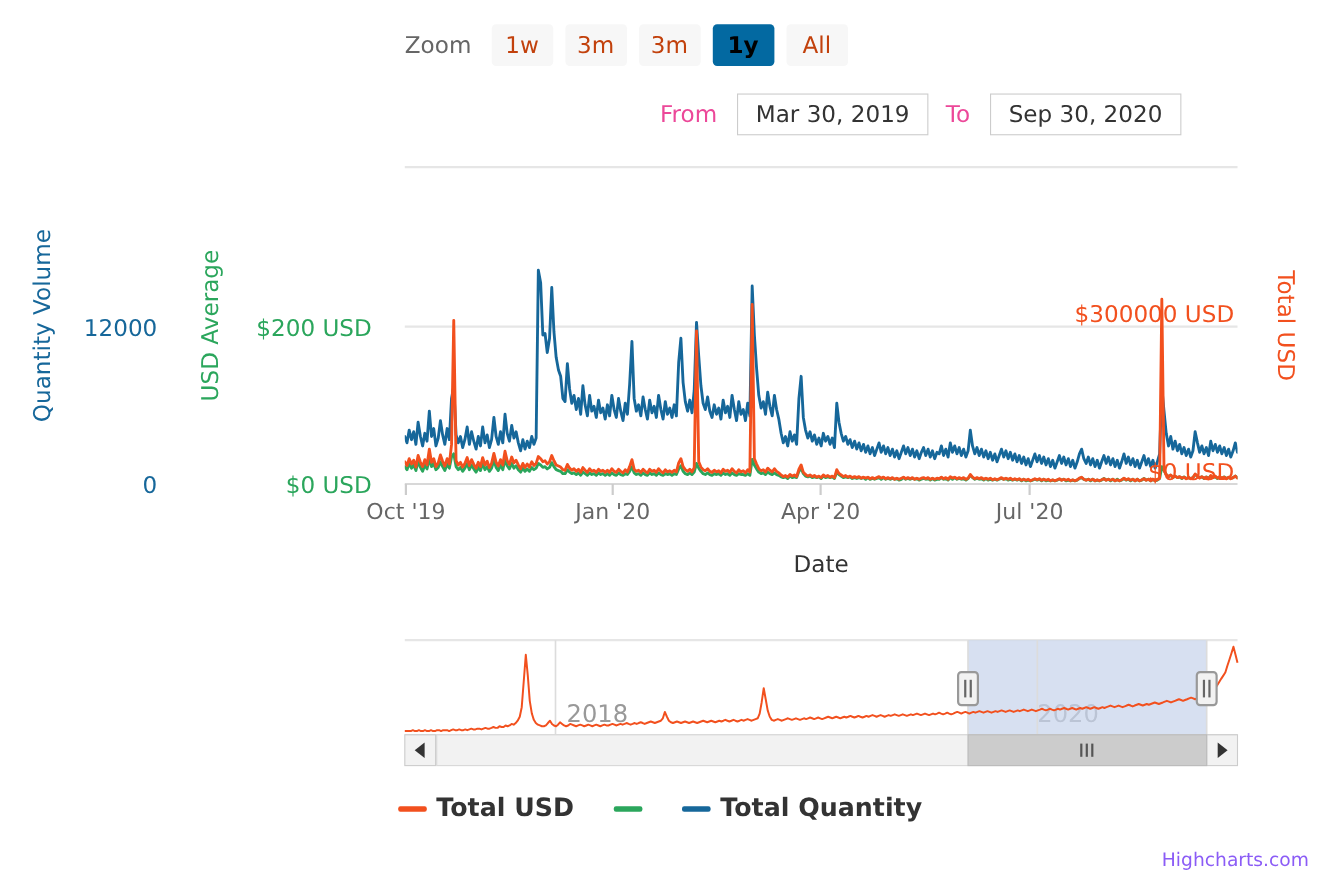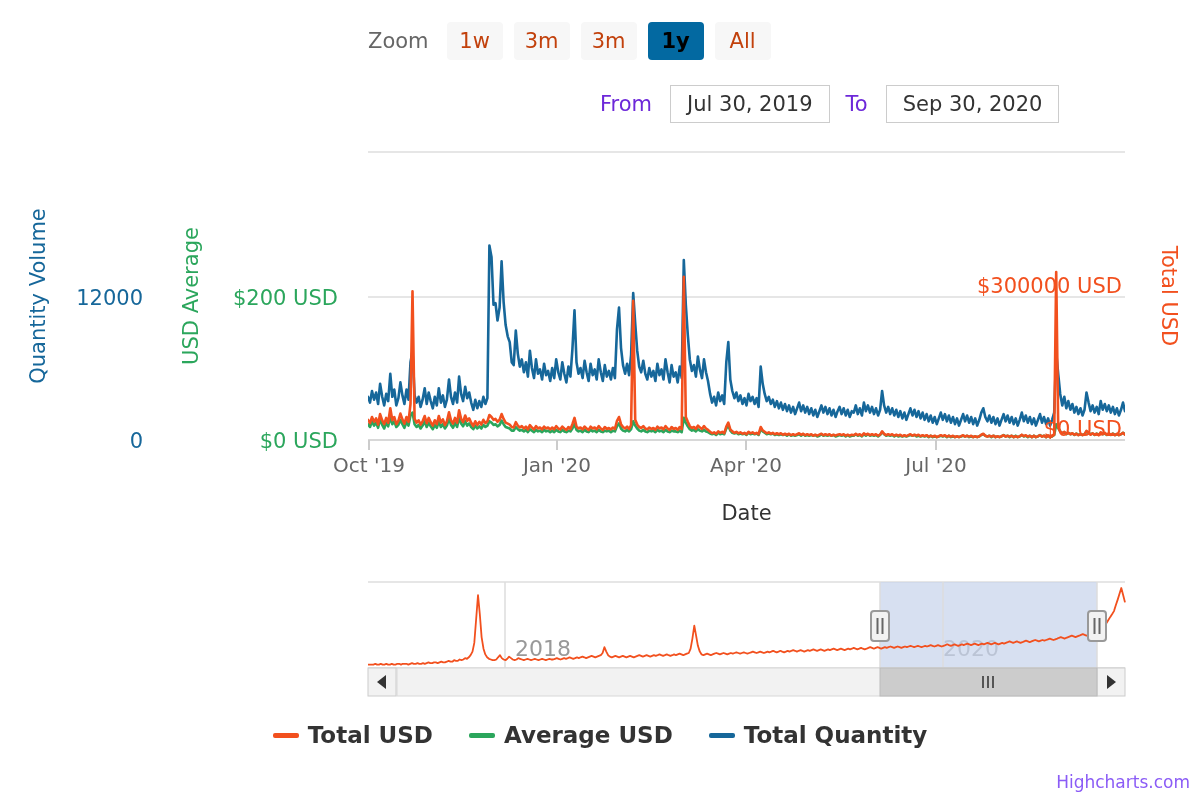--- a/index.html
+++ b/index.html
@@ -72,21 +72,21 @@
 
   .rs-input-row {
     position: absolute;
     left: 600px;
     top: 85px;
     display: flex;
     align-items: center;
     white-space: nowrap;
   }
   .rs-input-label {
-    color: #6d28d9;
+    color: #ec4899;
     font-size: 21px;
     font-family: "DejaVu Sans", "Liberation Sans", sans-serif;
   }
   .rs-input-box {
     display: inline-flex;
     align-items: center;
     justify-content: center;
     height: 38px;
     padding: 0 16px;
     margin: 0 12px;
@@ -190,21 +190,21 @@
       <span class="rs-label">Zoom</span>
       <button class="rs-btn">1w</button>
       <button class="rs-btn">3m</button>
       <button class="rs-btn">3m</button>
       <button class="rs-btn selected">1y</button>
       <button class="rs-btn">All</button>
     </div>
 
     <div class="rs-input-row">
       <span class="rs-input-label">From</span>
-      <span class="rs-input-box from-box">Jul 30, 2019</span>
+      <span class="rs-input-box from-box">Mar 30, 2019</span>
       <span class="rs-input-label">To</span>
       <span class="rs-input-box to-box">Sep 30, 2020</span>
     </div>
   </div>
 
   <div class="plot-wrap">
     <svg id="chart-svg" width="1200" height="800" viewBox="0 0 1200 800" xmlns="http://www.w3.org/2000/svg">
         <rect x="368" y="152" width="757" height="288" fill="#ffffff"></rect>
         <line x1="368" y1="152" x2="1125" y2="152" stroke="#e6e6e6" stroke-width="2"></line>
         <line x1="368" y1="297" x2="1125" y2="297" stroke="#e6e6e6" stroke-width="2"></line>
@@ -267,21 +267,20 @@
       </svg>
   </div>
 
   <div class="legend">
     <div class="legend-item">
       <span class="legend-swatch" style="background:#f2501e"></span>
       <span class="legend-text">Total USD</span>
     </div>
     <div class="legend-item">
       <span class="legend-swatch" style="background:#2ba65c"></span>
-      <span class="legend-text">Average USD</span>
     </div>
     <div class="legend-item">
       <span class="legend-swatch" style="background:#16679a"></span>
       <span class="legend-text">Total Quantity</span>
     </div>
   </div>
 
   <div class="credits">Highcharts.com</div>
 
 </div>

